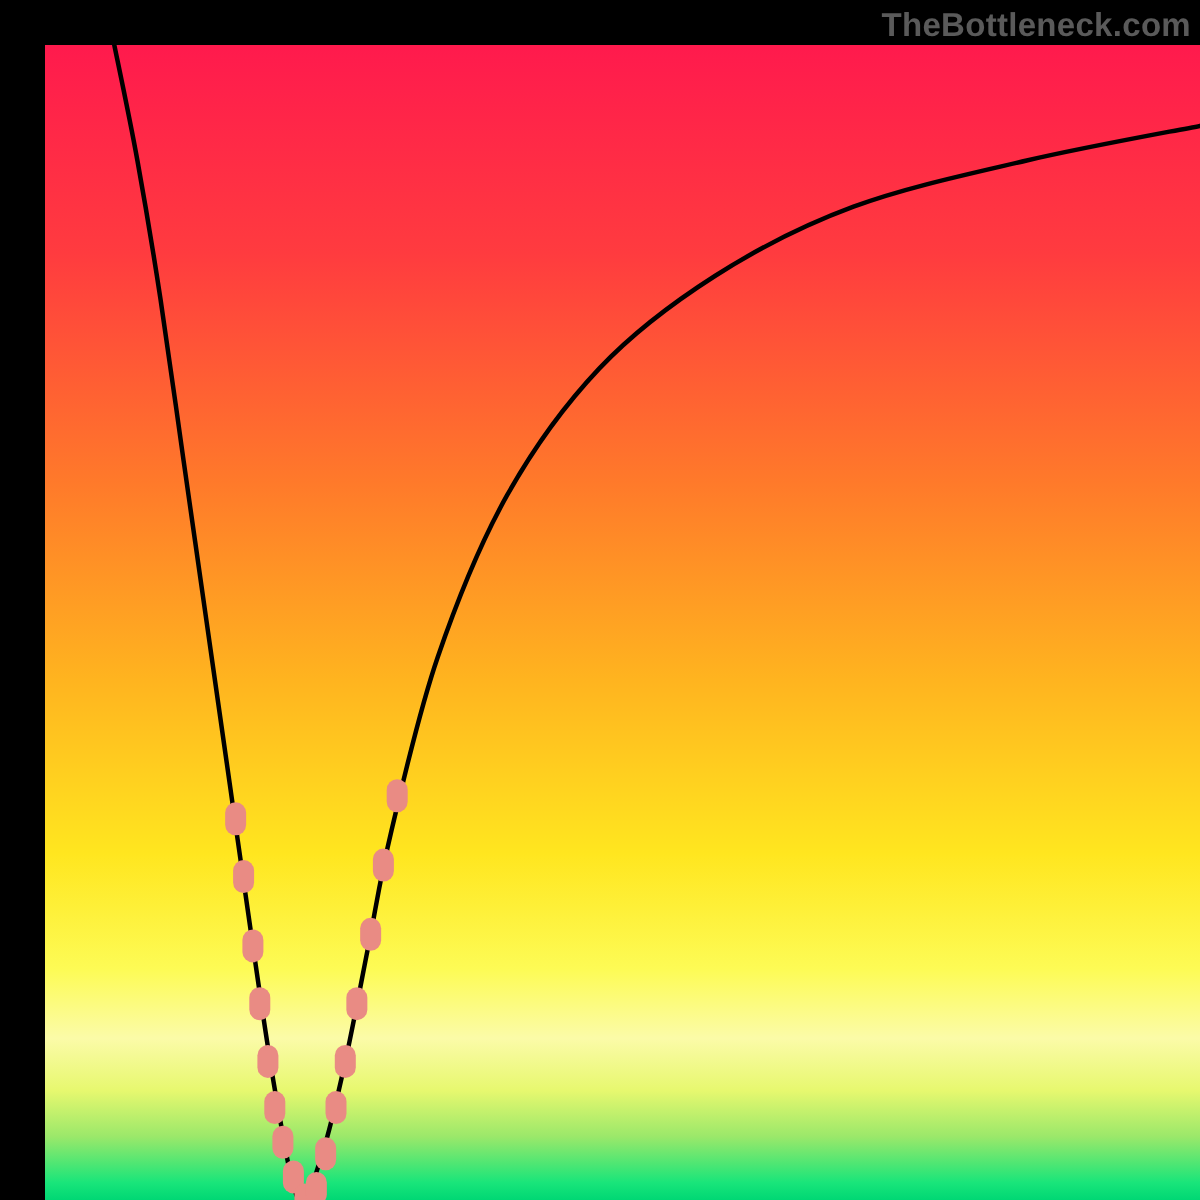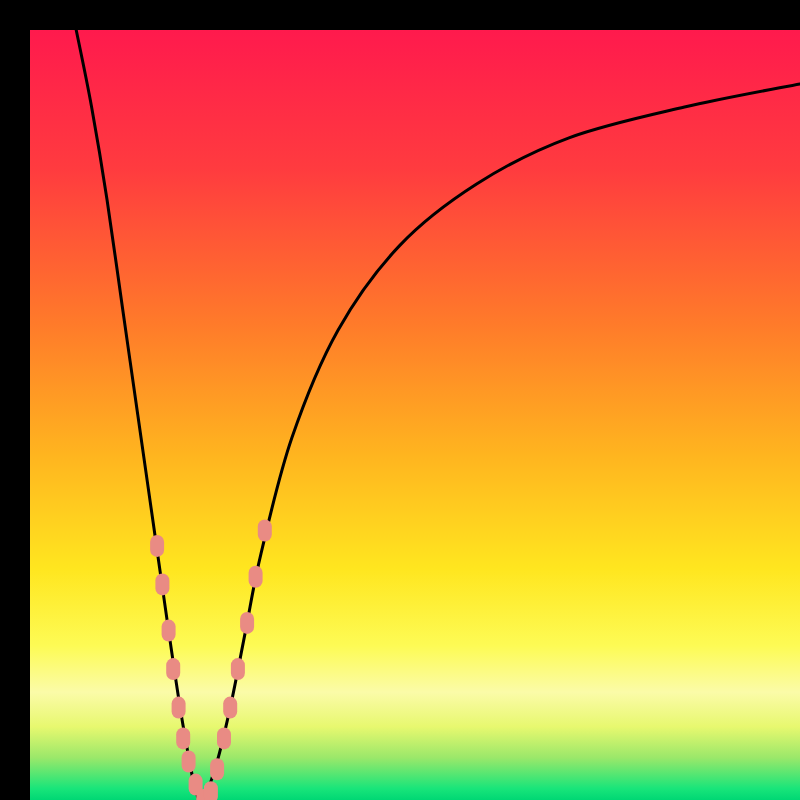--- a/index.html
+++ b/index.html
@@ -83,13 +83,14 @@
           <rect x="180.1" y="728.2" width="14" height="22" rx="7" ry="7" fill="#e98b84"></rect>
           <rect x="187.0" y="697.4" width="14" height="22" rx="7" ry="7" fill="#e98b84"></rect>
           <rect x="193.2" y="666.6" width="14" height="22" rx="7" ry="7" fill="#e98b84"></rect>
           <rect x="200.9" y="628.1" width="14" height="22" rx="7" ry="7" fill="#e98b84"></rect>
           <rect x="210.1" y="581.9" width="14" height="22" rx="7" ry="7" fill="#e98b84"></rect>
           <rect x="218.6" y="535.7" width="14" height="22" rx="7" ry="7" fill="#e98b84"></rect>
           <rect x="227.8" y="489.5" width="14" height="22" rx="7" ry="7" fill="#e98b84"></rect>
         </g>
     </svg>
   </div>
+  <div class="watermark">TheBottleneck.com</div>
 </div>
 
 </body></html>

